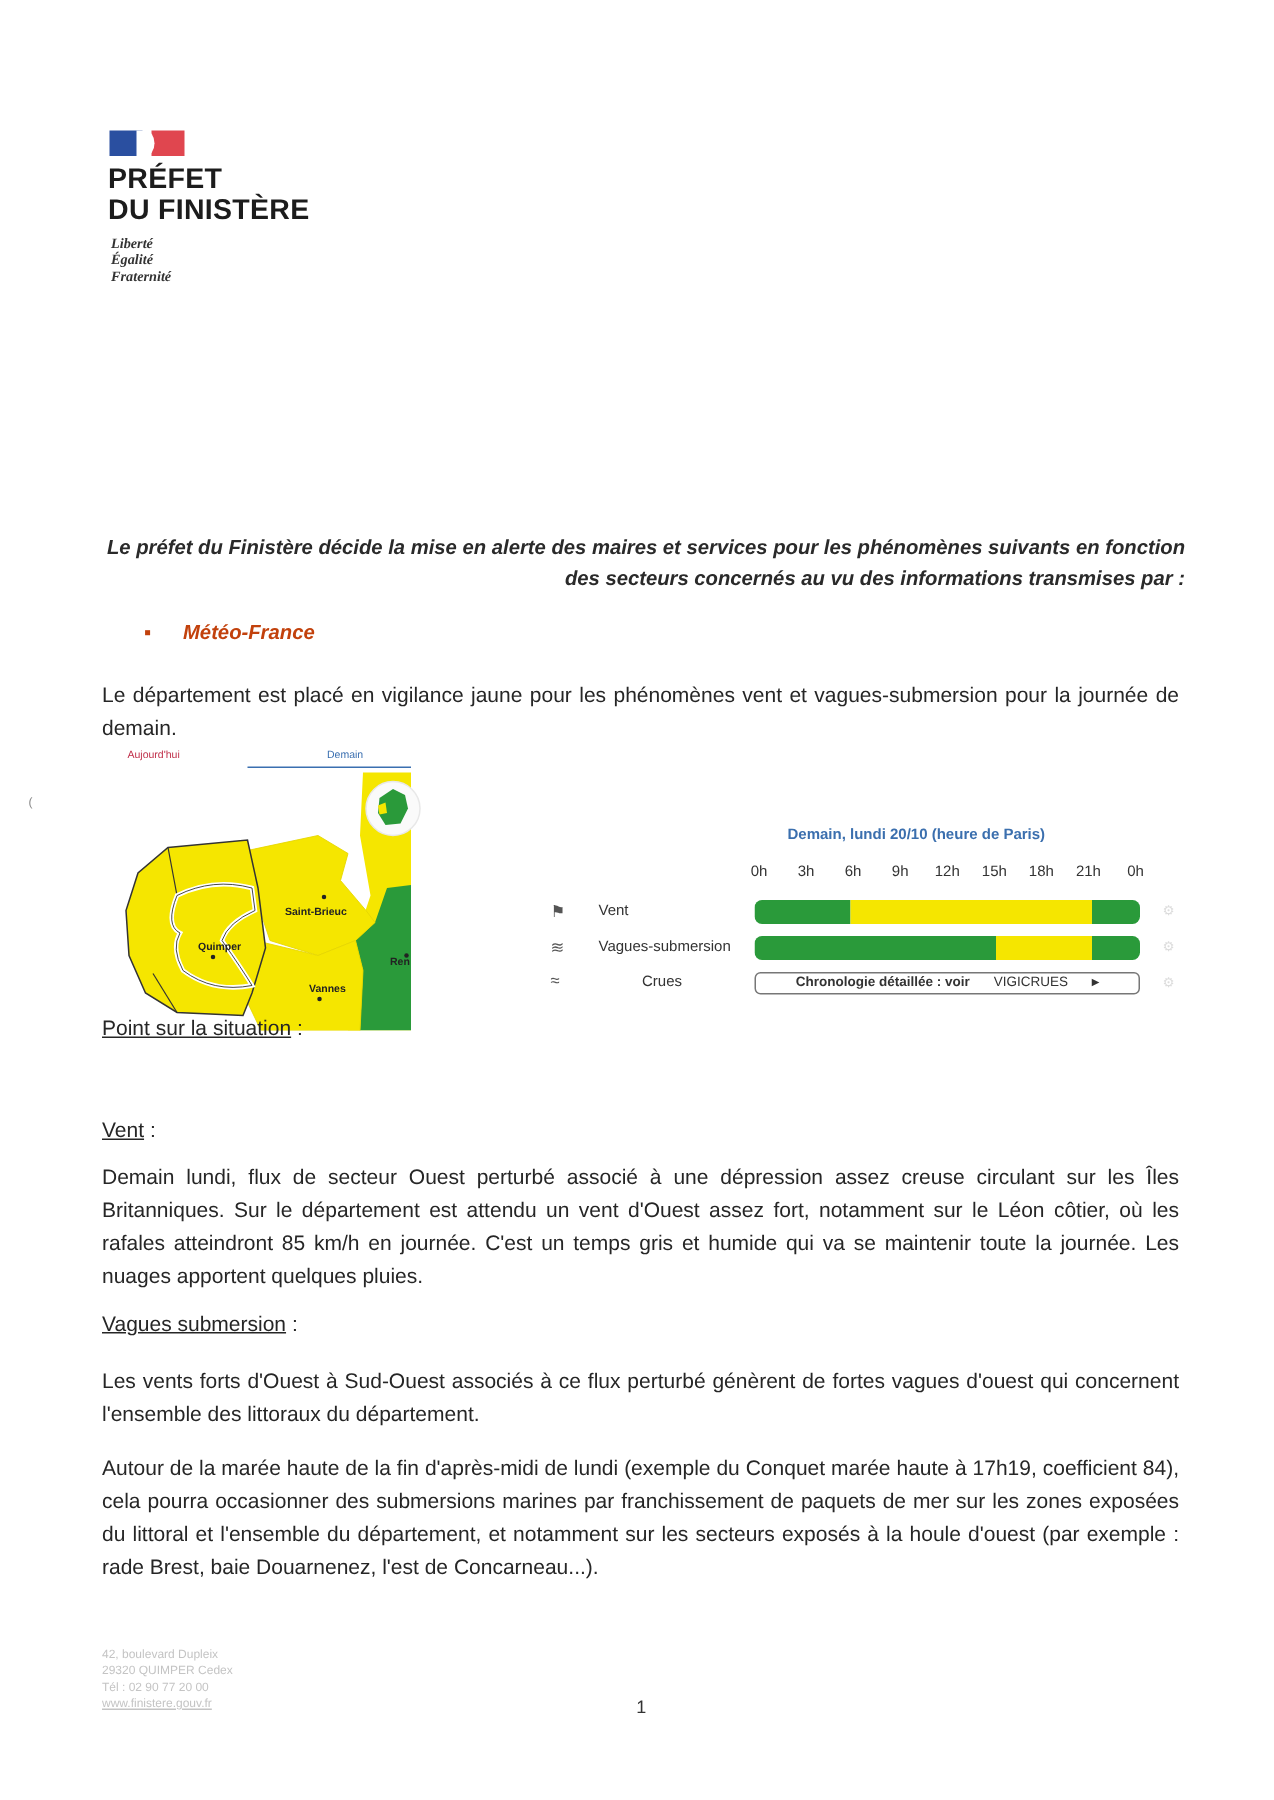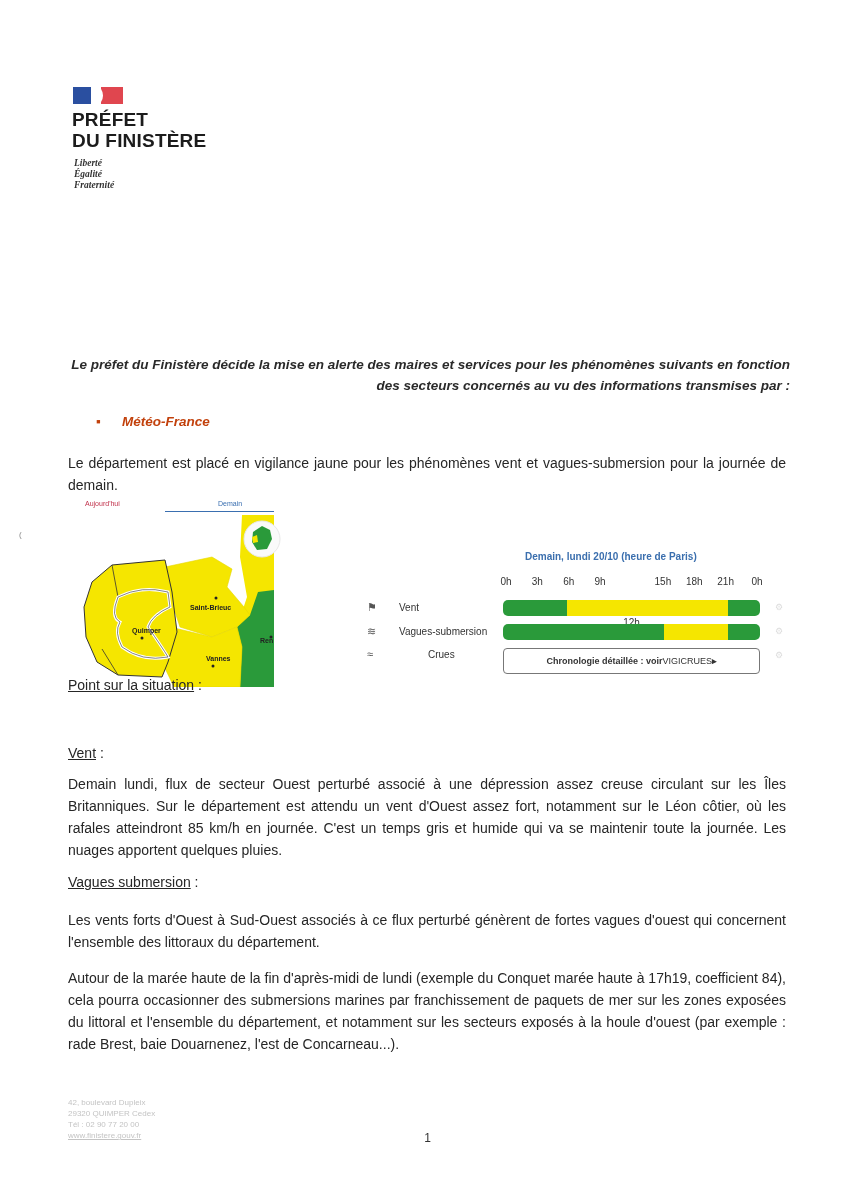--- a/index.html
+++ b/index.html
@@ -34,21 +34,21 @@
   .tab-line { position: absolute; left: 103px; top: 14px; width: 109px; height: 1px; background: #3a6fb0; }
 
   
   .chart { left: 365px; top: 548px; width: 430px; height: 125px; }
   .chart-title { position: absolute; left: 160px; top: 3px; font-size: 10px; font-weight: bold; color: #3b6fae; }
   .hour { position: absolute; top: 28px; font-size: 10px; color: #333; transform: translateX(-50%); }
   .row-icon { position: absolute; left: 2px; font-size: 11px; color: #555; }
   .row-label { position: absolute; left: 34px; font-size: 10px; color: #333; }
   .bar { position: absolute; left: 138px; width: 257px; height: 16px; border-radius: 5px; overflow: hidden; display: flex; }
   .seg { height: 100%; }
-  .crues-btn { position: absolute; left: 138px; width: 257px; height: 26px; border: 1px solid #777; border-radius: 4px; font-size: 9px; font-weight: bold; color: #333; display: flex; align-items: center; justify-content: center; gap: 0; box-sizing: border-box; }
+  .crues-btn { position: absolute; left: 138px; width: 257px; height: 15px; border: 1px solid #777; border-radius: 4px; font-size: 9px; font-weight: bold; color: #333; display: flex; align-items: flex-start; justify-content: center; gap: 16px; box-sizing: border-box; }
   .ghost { position: absolute; left: 410px; font-size: 9px; color: #ddd; }
 
   .footer { left: 68px; top: 1097px; font-size: 8px; line-height: 11px; color: #c4c4c4; }
   .footer .link { text-decoration: underline; }
   .pagenum { left: 0; width: 855px; top: 1131px; text-align: center; font-size: 12px; color: #333; }
   .speck { left: 19px; top: 530px; font-size: 8px; color: #888; }
 </style>
 </head>
 <body>
 
@@ -114,21 +114,21 @@
   </svg>
 </div>
 
 <div class="abs chart">
   <div class="chart-title">Demain, lundi 20/10 (heure de Paris)</div>
   <div id="hours">
       <span class="hour" style="left: 141px;">0h</span>
       <span class="hour" style="left: 172.375px;">3h</span>
       <span class="hour" style="left: 203.75px;">6h</span>
       <span class="hour" style="left: 235.125px;">9h</span>
-      <span class="hour" style="left: 266.5px; margin-top: 41px;">12h</span>
+      <span class="hour" style="left: 266.5px;">12h</span>
       <span class="hour" style="left: 297.875px;">15h</span>
       <span class="hour" style="left: 329.25px;">18h</span>
       <span class="hour" style="left: 360.625px;">21h</span>
       <span class="hour" style="left: 392px;">0h</span>
     </div>
 
   <span class="row-icon" style="top:53px;">⚑</span>
   <span class="row-label" style="top:54px;">Vent</span>
   <div class="bar" style="top:52px;" id="bar0">
       <div class="seg" style="width: 25%; background: rgb(42, 154, 58);"></div>

